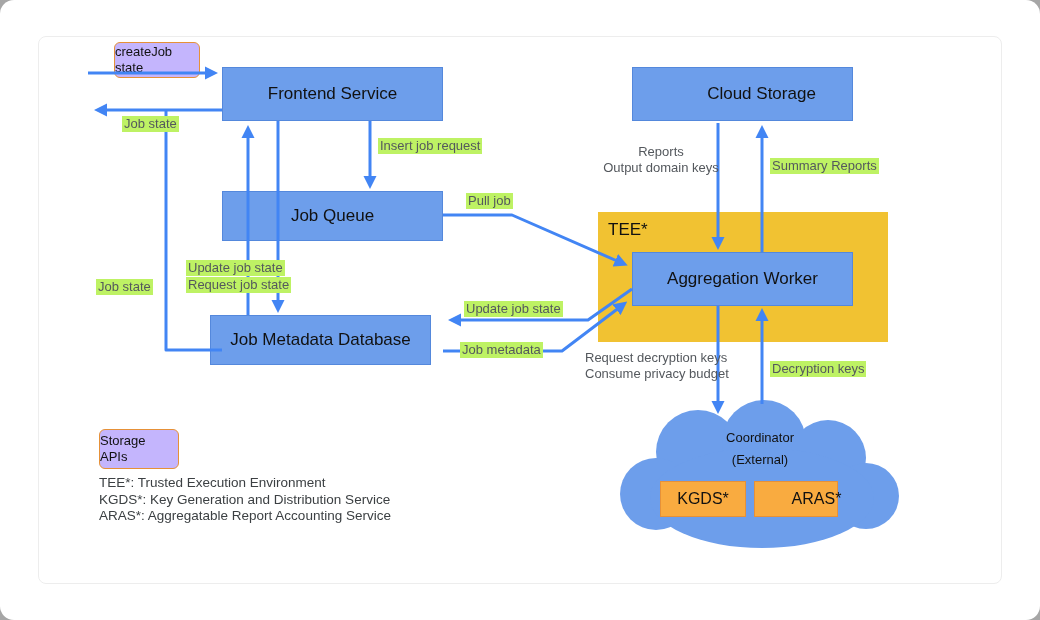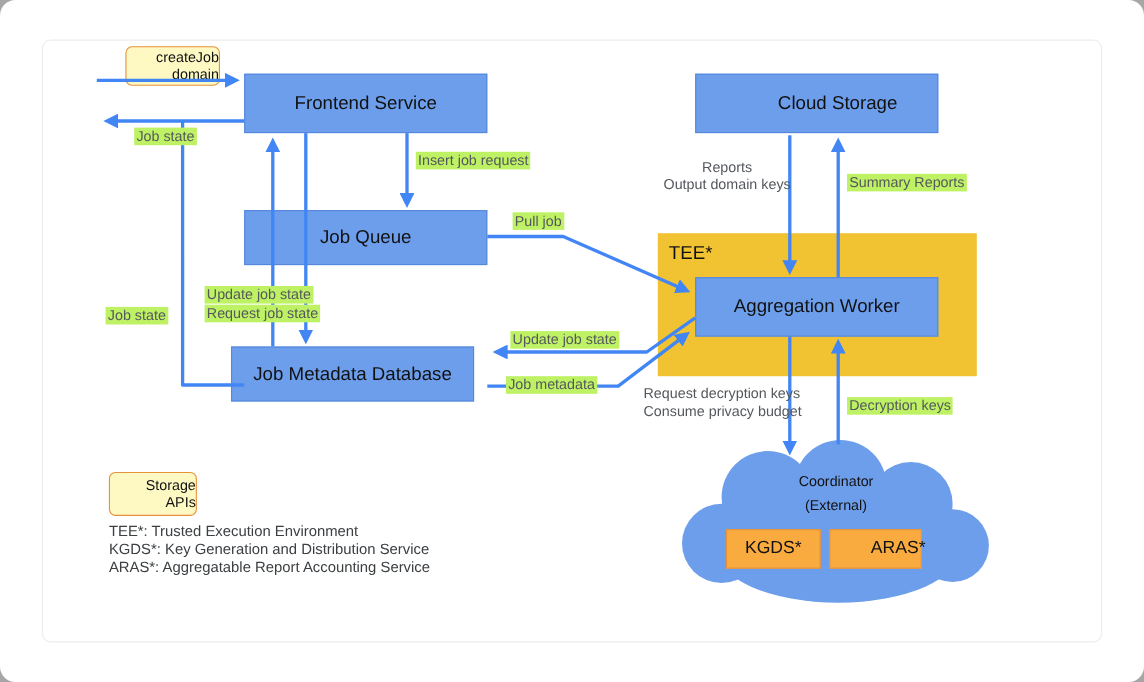--- a/index.html
+++ b/index.html
@@ -21,23 +21,23 @@
     position:absolute;left:598px;top:212px;width:290px;height:130px;
     background:var(--tee-fill);z-index:1;
   }
   .tee-label{position:absolute;left:10px;top:8px;font-size:17px;color:var(--text);}
   .orange-node{
     position:absolute;display:flex;align-items:center;justify-content:center;
     background:var(--orange-fill);border:1.5px solid var(--orange-border);
     color:var(--text);font-size:16px;z-index:2;box-sizing:border-box;
   }
   .api-box{
-    position:absolute;background:#fef9c3;border:1.5px solid var(--api-box-border);
+    position:absolute;background:#c4b5fd;border:1.5px solid var(--api-box-border);
     border-radius:6px;color:var(--text);font-size:13px;line-height:16px;
-    display:flex;flex-direction:column;align-items:flex-end;justify-content:center;
+    display:flex;flex-direction:column;align-items:flex-start;justify-content:center;
     z-index:2;box-sizing:border-box;
   }
   .cloud-svg,.arrow-svg{position:absolute;left:0;top:0;z-index:1;}
   .arrow-svg{z-index:3;pointer-events:none;}
   .cloud-title{
     position:absolute;left:640px;top:427px;width:240px;text-align:center;
     font-size:13px;line-height:22px;color:var(--text);z-index:2;
   }
   .elabel{
     position:absolute;font-size:13px;line-height:16px;color:var(--edge-label);
@@ -96,21 +96,21 @@
   </div>
   <div class="orange-node" style="left:660px;top:481px;width:86px;height:36px;">
     <span>KGDS*</span>
   </div>
   <div class="orange-node" style="left:754px;top:481px;width:84px;height:36px;padding-left:41px;">
     <span>ARAS*</span>
   </div>
 
   <div class="api-box" style="left:114px;top:42px;width:86px;height:36px;">
     <div>createJob</div>
-    <div>domain</div>
+    <div>state</div>
   </div>
   <div class="api-box" style="left:99px;top:429px;width:80px;height:40px;">
     <div>Storage</div>
     <div>APIs</div>
   </div>
 
   <svg class="arrow-svg" width="1040" height="620" viewBox="0 0 1040 620">
     <defs>
       <marker id="arr" viewBox="0 0 10 10" refX="7" refY="5" markerWidth="4.5" markerHeight="4.5" orient="auto-start-reverse">
         <path class="ah" d="M0,0 L10,5 L0,10 z"></path>

